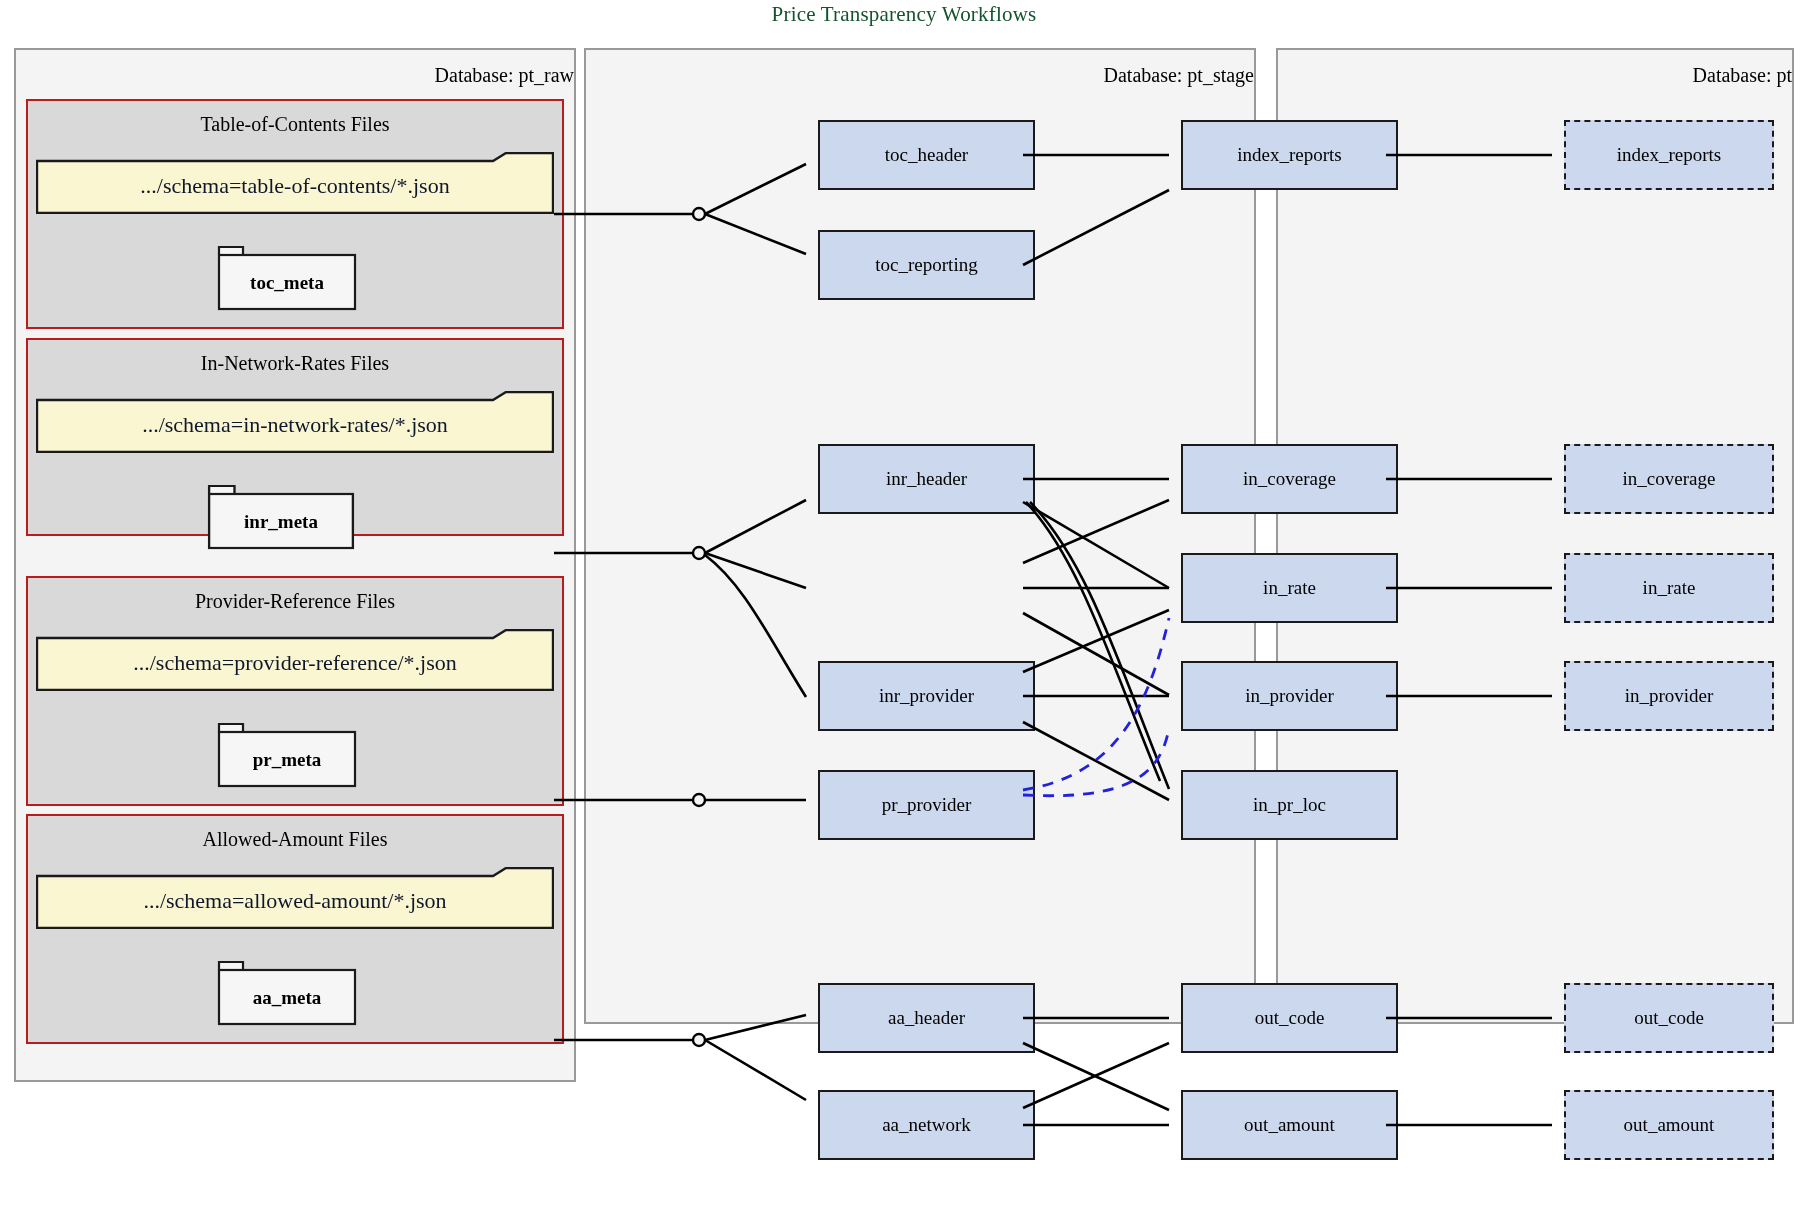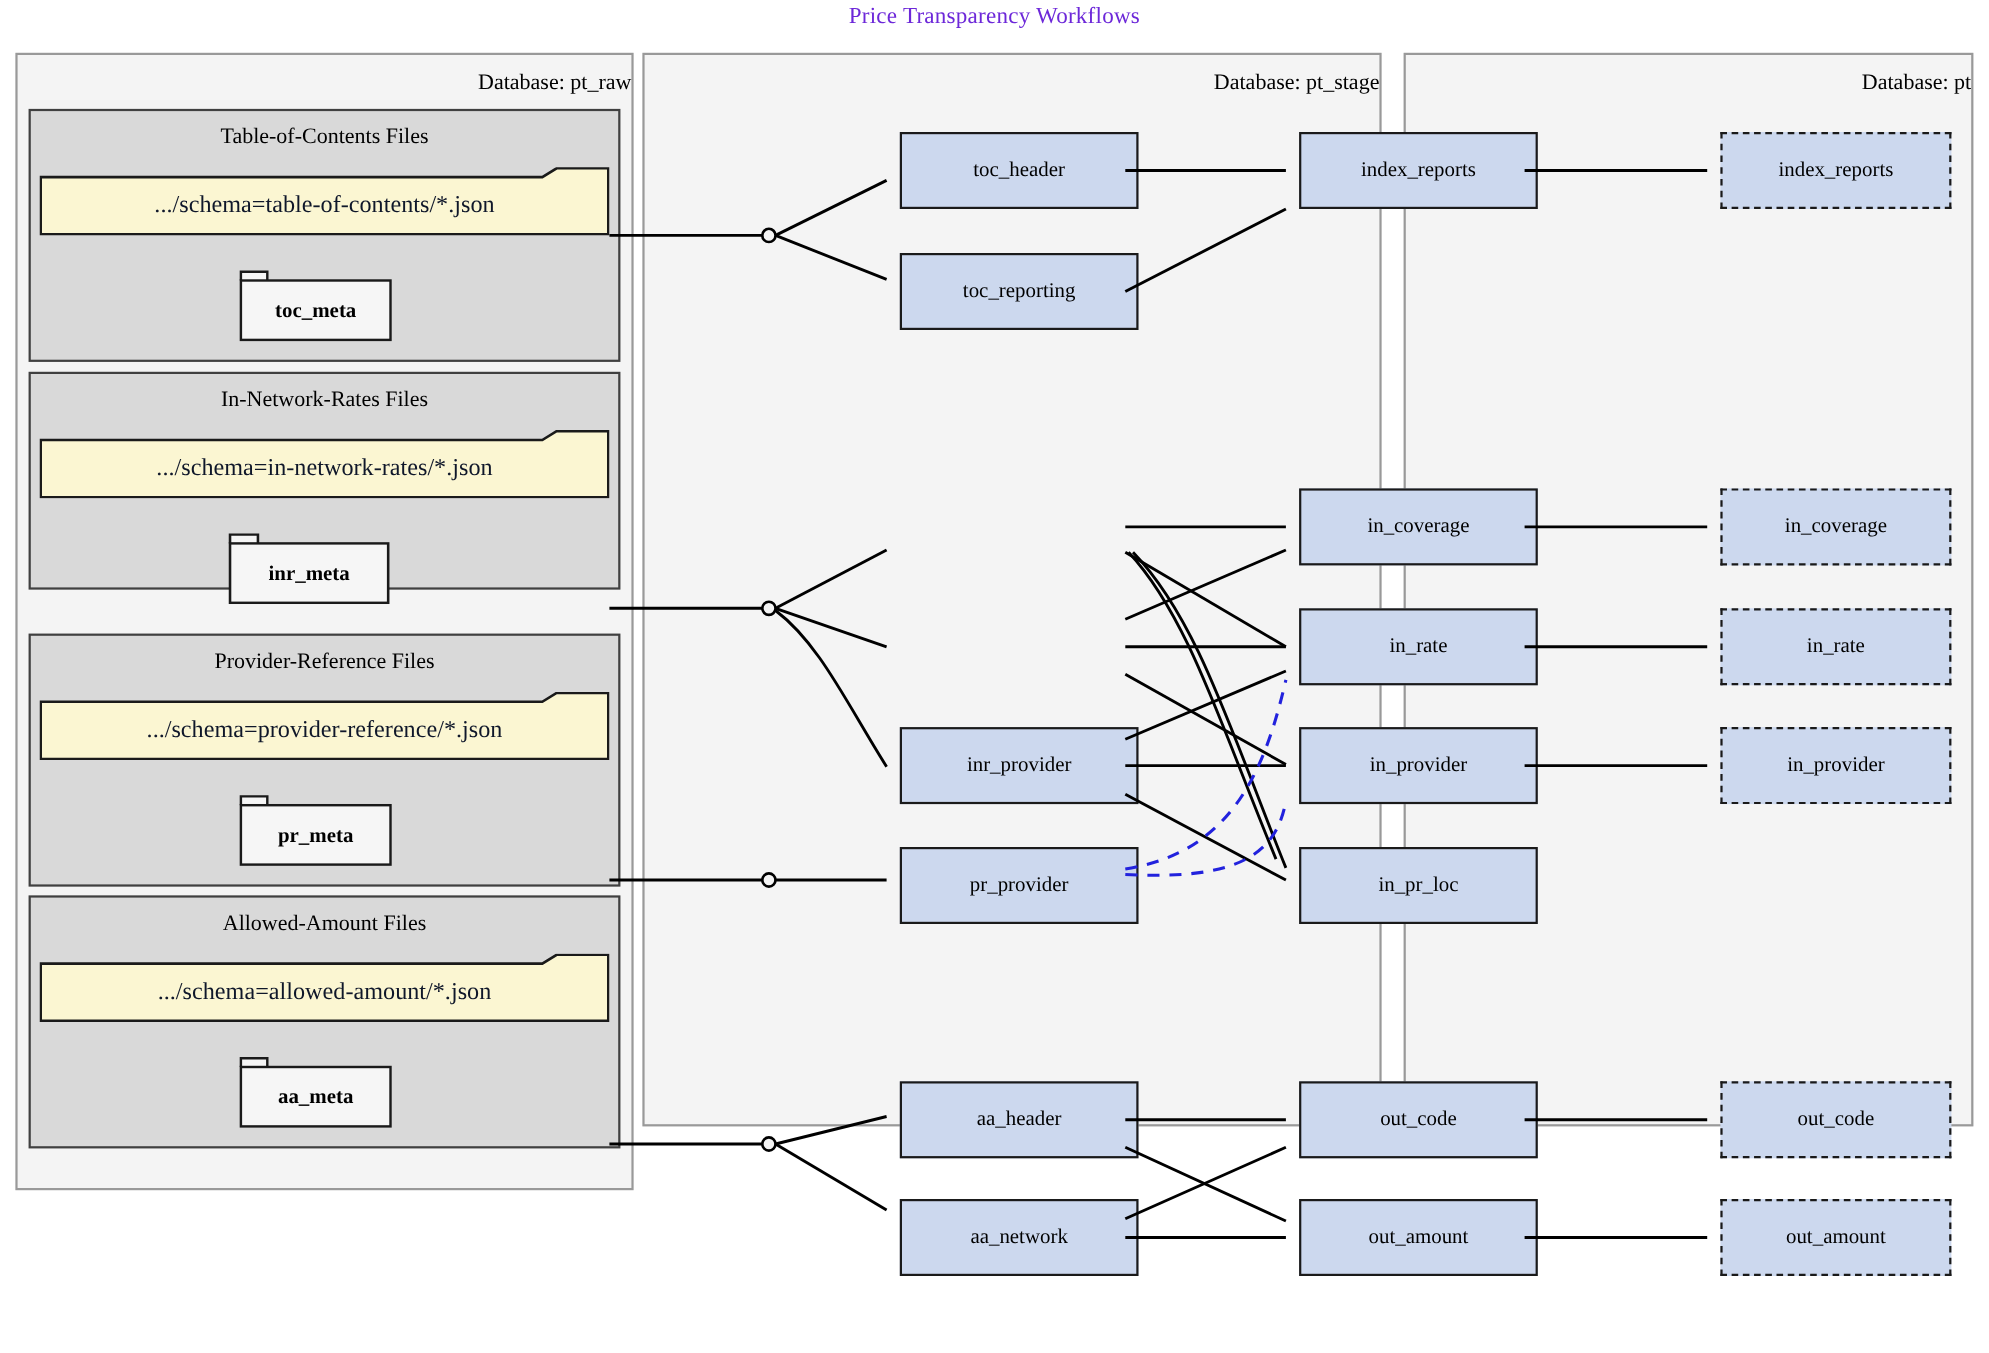--- a/index.html
+++ b/index.html
@@ -28,21 +28,21 @@
     pointer-events: none;
     z-index: 5;
   }
   .diagram-title {
     position: absolute;
     left: 0;
     top: 2px;
     width: 1808px;
     text-align: center;
     font-size: 21px;
-    color: #6d28d9;
+    color: #14532d;
     letter-spacing: 0.2px;
   }
 
   
   .cluster {
     position: absolute;
     background: #f4f4f4;
     border: 2px solid #999999;
     box-sizing: border-box;
     z-index: 1;
@@ -54,21 +54,21 @@
     width: 100%;
     text-align: right;
     font-size: 20px;
     color: #000000;
   }
 
   
   .subcluster {
     position: absolute;
     background: #d9d9d9;
-    border: 2px solid #404040;
+    border: 2px solid #b91c1c;
     box-sizing: border-box;
     z-index: 2;
   }
   .subcluster-label {
     position: absolute;
     left: 0;
     top: 12px;
     width: 100%;
     text-align: center;
     font-size: 20px;
@@ -308,20 +308,21 @@
       <path d="M1023,795 C1120,800 1160,780 1169,728"></path>
     </g>
   </svg>
 
   <div class="table-node" style="left:806px; top:120px; width:217px; height:70px;">toc_header</div>
 
   <div class="table-node" style="left:806px; top:230px; width:217px; height:70px;">toc_reporting</div>
 
   <div class="table-node" style="left:1169px; top:120px; width:217px; height:70px;">index_reports</div>
 
+  <div class="table-node" style="left:806px; top:444px; width:217px; height:70px;">inr_header</div>
 
 
   <div class="table-node" style="left:806px; top:661px; width:217px; height:70px;">inr_provider</div>
 
   <div class="table-node" style="left:806px; top:770px; width:217px; height:70px;">pr_provider</div>
 
   <div class="table-node" style="left:1169px; top:444px; width:217px; height:70px;">in_coverage</div>
 
   <div class="table-node" style="left:1169px; top:553px; width:217px; height:70px;">in_rate</div>
 

